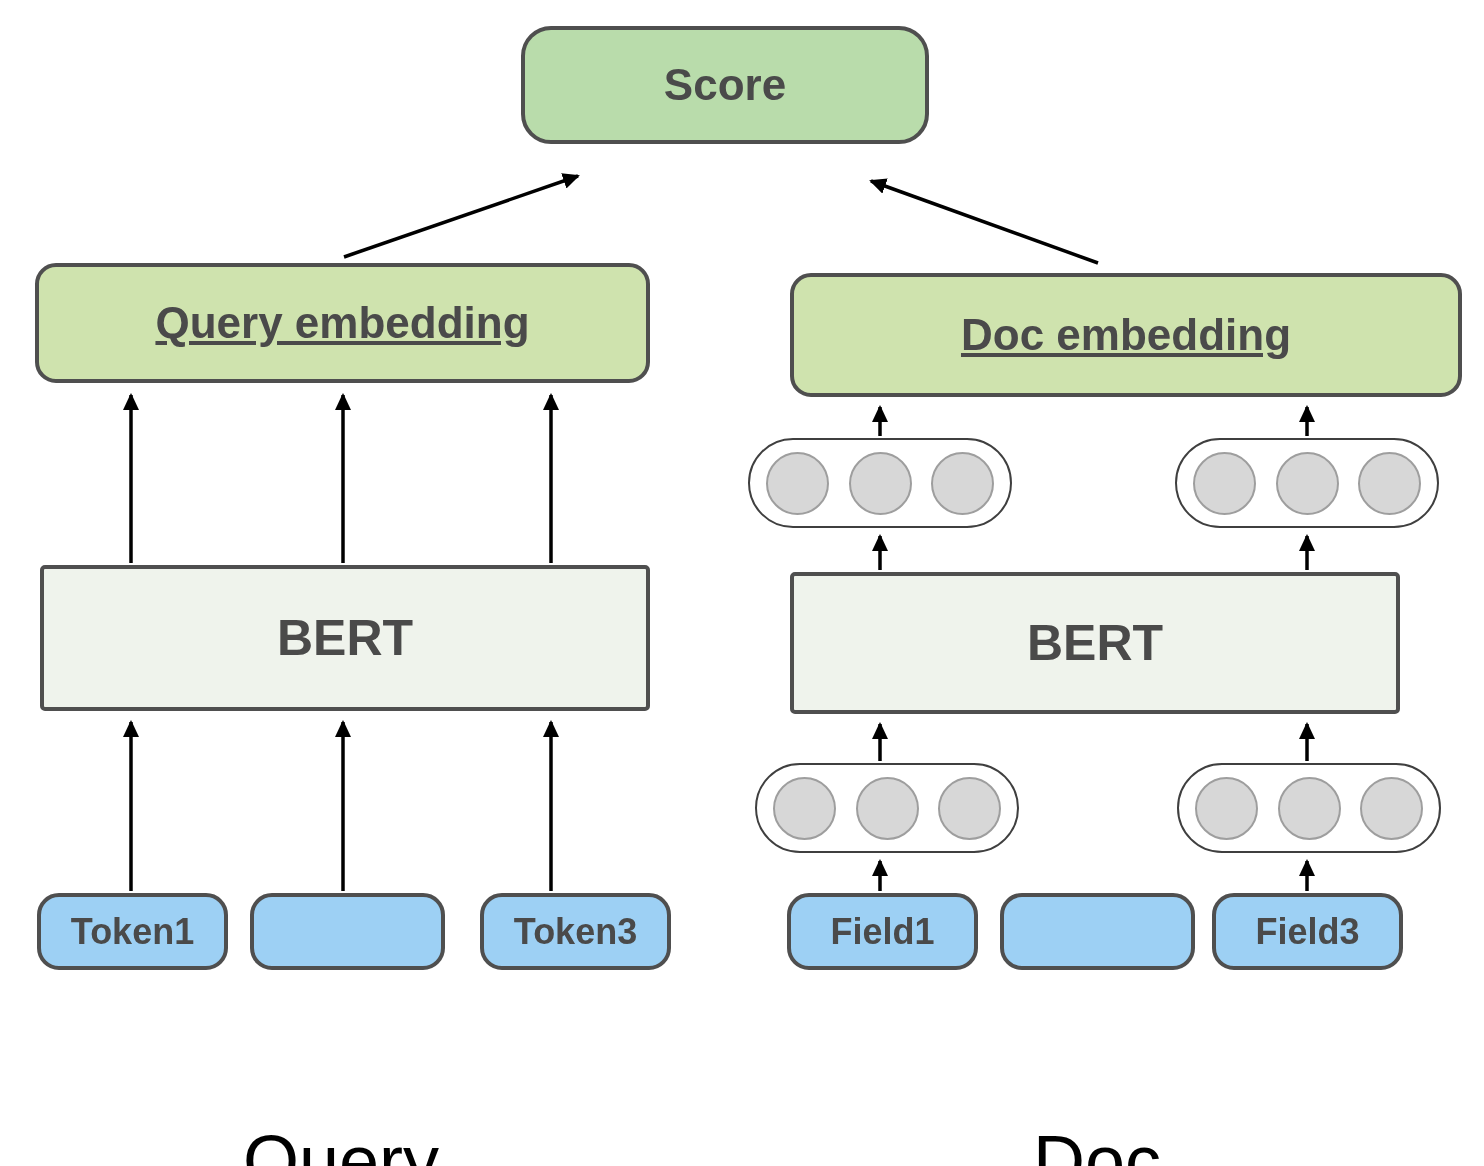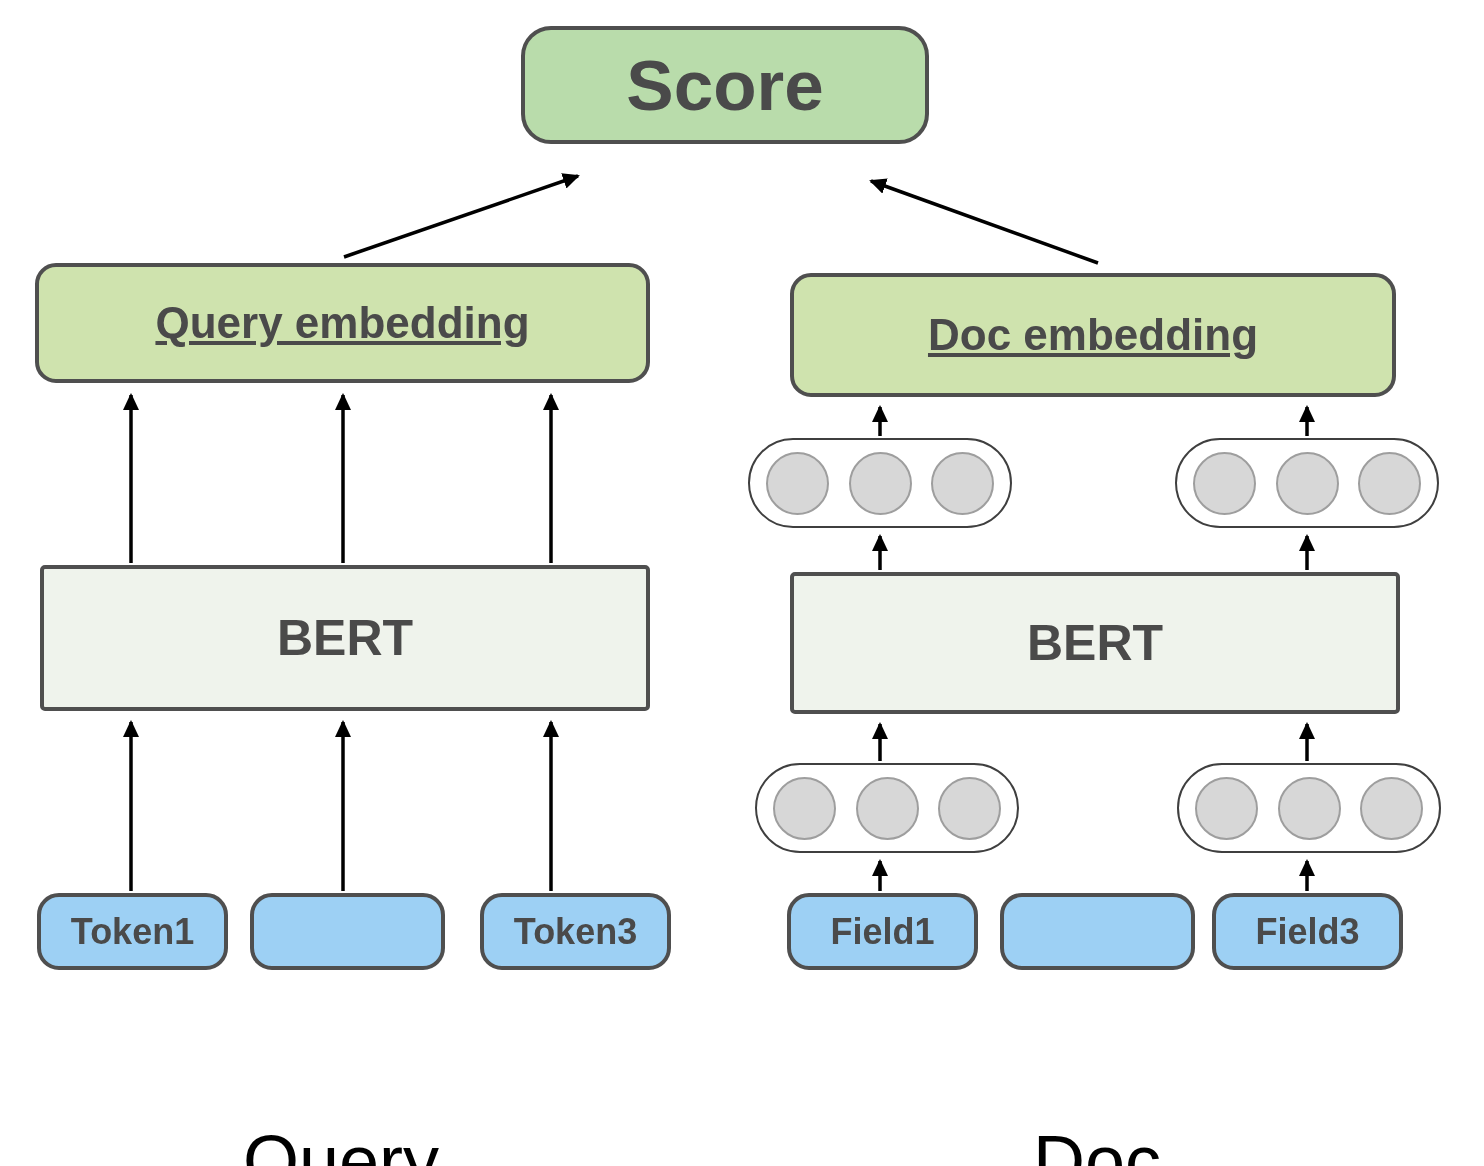--- a/index.html
+++ b/index.html
@@ -6,25 +6,25 @@
   #canvas{
     position:relative;width:1484px;height:1166px;background:#ffffff;overflow:hidden;
     font-family:"Liberation Sans", sans-serif;
   }
   .box{
     position:absolute;display:flex;align-items:center;justify-content:center;
     box-sizing:border-box;border:4px solid #4f4f4f;color:#4a4a4a;font-weight:bold;
   }
   .score{
     left:521px;top:26px;width:408px;height:118px;border-radius:30px;
-    background:#b9dcab;font-size:71px;
+    background:#b9dcab;font-size:44px;
   }
   .embed{background:#cfe3ae;border-radius:21px;font-size:44px;text-decoration:underline;}
   .embed.query{left:35px;top:263px;width:615px;height:120px;}
-  .embed.doc{left:790px;top:273px;width:606px;height:124px;}
+  .embed.doc{left:790px;top:273px;width:672px;height:124px;}
   .bert{background:#eff3ec;border-radius:5px;font-size:50px;}
   .bert.left{left:40px;top:565px;width:610px;height:146px;}
   .bert.right{left:790px;top:572px;width:610px;height:142px;}
   .input{
     background:#9dd0f4;border-radius:22px;font-size:36px;width:191px;height:77px;top:893px;
   }
   .pill{
     position:absolute;box-sizing:border-box;height:90px;width:264px;background:#ffffff;
     border:2.5px solid #3f3f3f;border-radius:45px;display:flex;align-items:center;
     justify-content:space-between;padding:0 16px;

